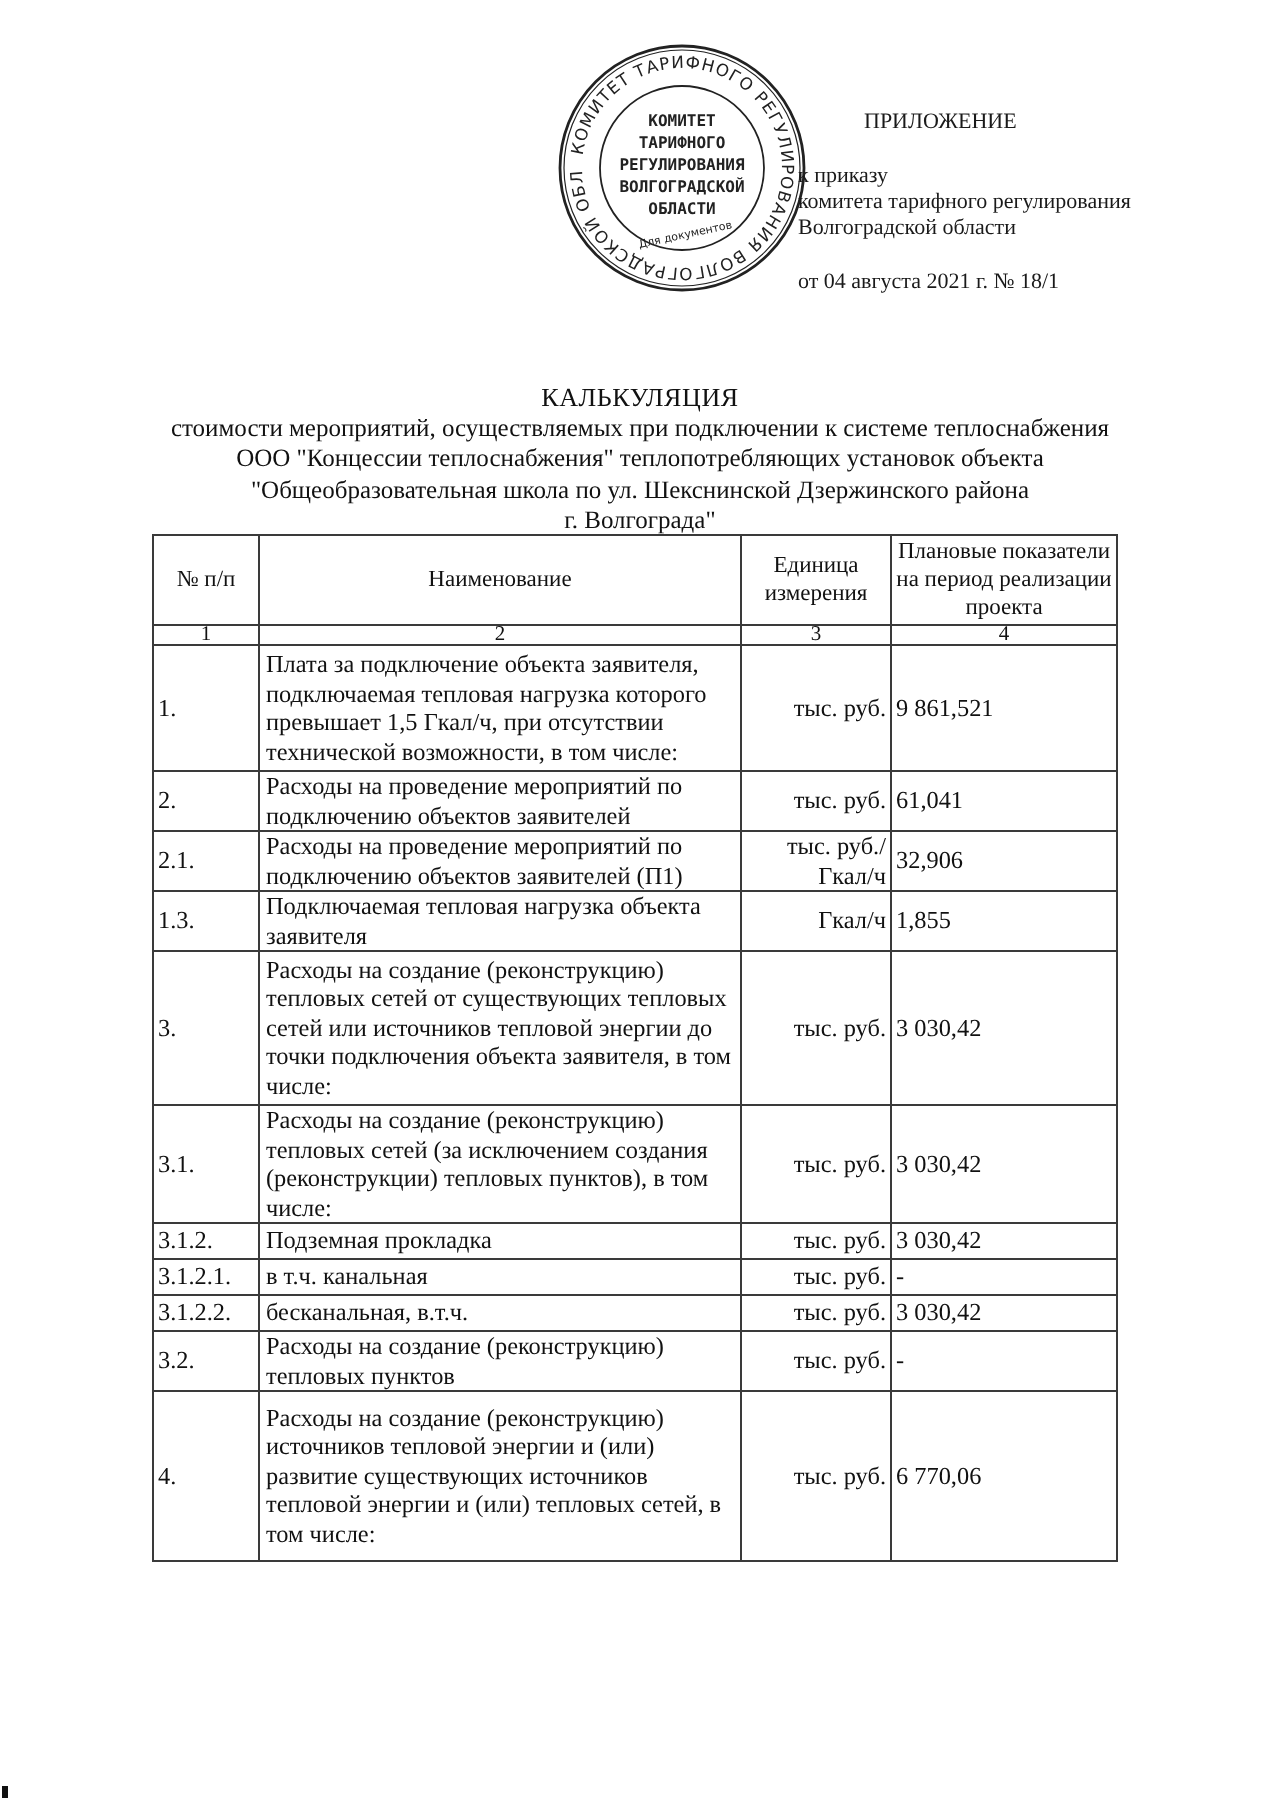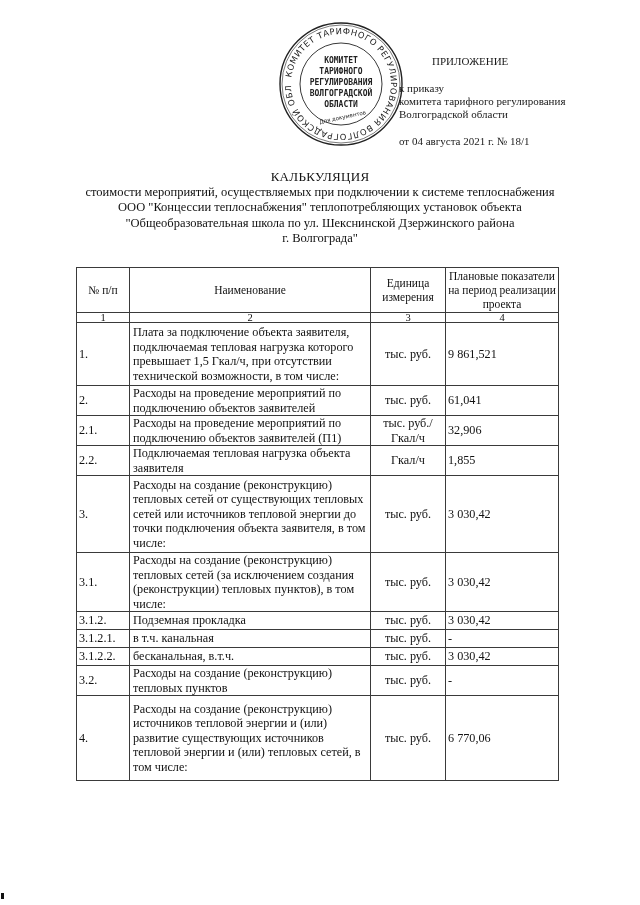--- a/index.html
+++ b/index.html
@@ -44,21 +44,21 @@
     .appendix .title { position: absolute; left: 6px; top: 0; white-space: nowrap; padding-left: 33px; }
     .appendix .l1 { position: absolute; left: 6px; top: 27px; white-space: nowrap; }
     .appendix .l2 { position: absolute; left: 6px; top: 40px; white-space: nowrap; }
     .appendix .l3 { position: absolute; left: 6px; top: 53px; white-space: nowrap; }
     .appendix .l4 { position: absolute; left: 6px; top: 80px; white-space: nowrap; }
 
     
     .heading {
       position: absolute;
       left: 60px;
-      top: 169px;
+      top: 191px;
       width: 520px;
       text-align: center;
       font-size: 12.5px;
       line-height: 15.5px;
     }
     .heading .doc-title { font-size: 13px; letter-spacing: 0.3px; }
 
     
     .calc-table {
       position: absolute;
@@ -73,21 +73,21 @@
       border: 1px solid #3a3a3a;
       padding: 0 2px;
       vertical-align: middle;
       font-weight: normal;
       overflow: hidden;
     }
     .calc-table th { text-align: center; font-size: 11.5px; line-height: 14px; }
     .calc-table .numrow td { text-align: center; font-size: 10.5px; line-height: 9px; height: 9px; padding: 0; }
     .c-num { text-align: left; padding-left: 2px !important; }
     .c-name { text-align: left; padding-left: 3px !important; }
-    .c-unit { text-align: center; }
+    .c-unit { text-align: right; }
     .c-val { text-align: left; }
     .calc-table col.w1 { width: 53px; }
     .calc-table col.w2 { width: 241px; }
     .calc-table col.w3 { width: 75px; }
     .calc-table col.w4 { width: 113px; }
 
     .speck {
       position: absolute;
       left: 1px;
       top: 893px;
@@ -173,21 +173,21 @@
         <td class="c-unit">тыс. руб.</td>
         <td class="c-val">61,041</td>
       </tr>
       <tr style="height:29px">
         <td class="c-num">2.1.</td>
         <td class="c-name">Расходы на проведение мероприятий по подключению объектов заявителей (П1)</td>
         <td class="c-unit">тыс. руб./ Гкал/ч</td>
         <td class="c-val">32,906</td>
       </tr>
       <tr style="height:28px">
-        <td class="c-num">2.2.</td>
+        <td class="c-num">1.3.</td>
         <td class="c-name">Подключаемая тепловая нагрузка объекта заявителя</td>
         <td class="c-unit">Гкал/ч</td>
         <td class="c-val">1,855</td>
       </tr>
       <tr style="height:77px">
         <td class="c-num">3.</td>
         <td class="c-name">Расходы на создание (реконструкцию) тепловых сетей от существующих тепловых сетей или источников тепловой энергии до точки подключения объекта заявителя, в том числе:</td>
         <td class="c-unit">тыс. руб.</td>
         <td class="c-val">3 030,42</td>
       </tr>

